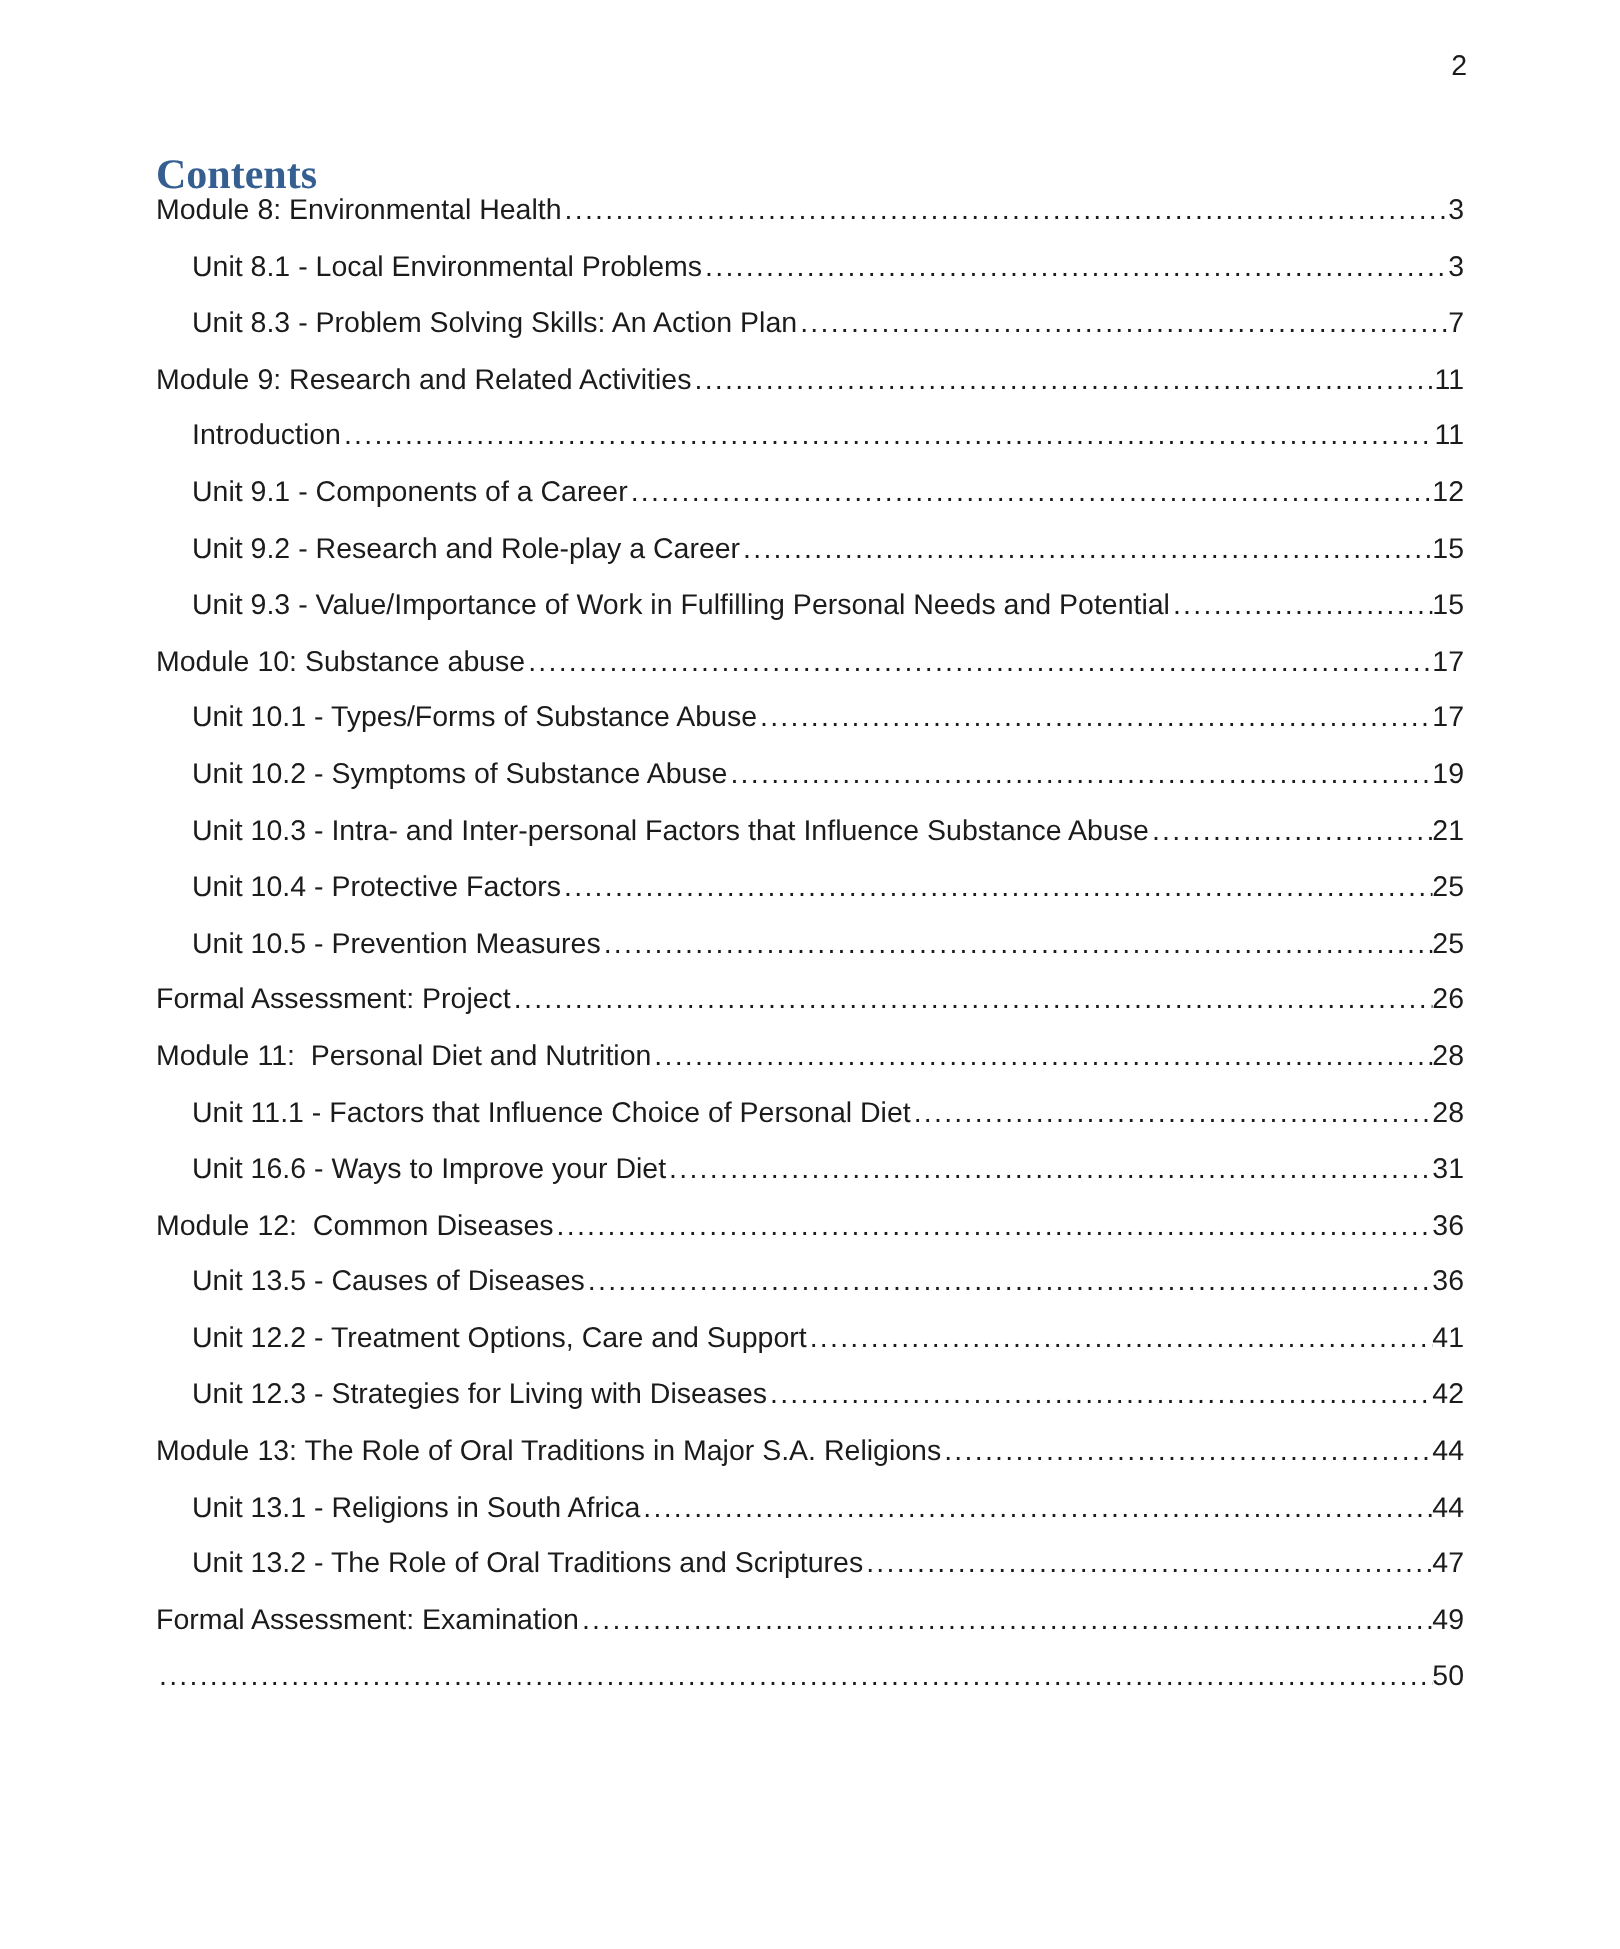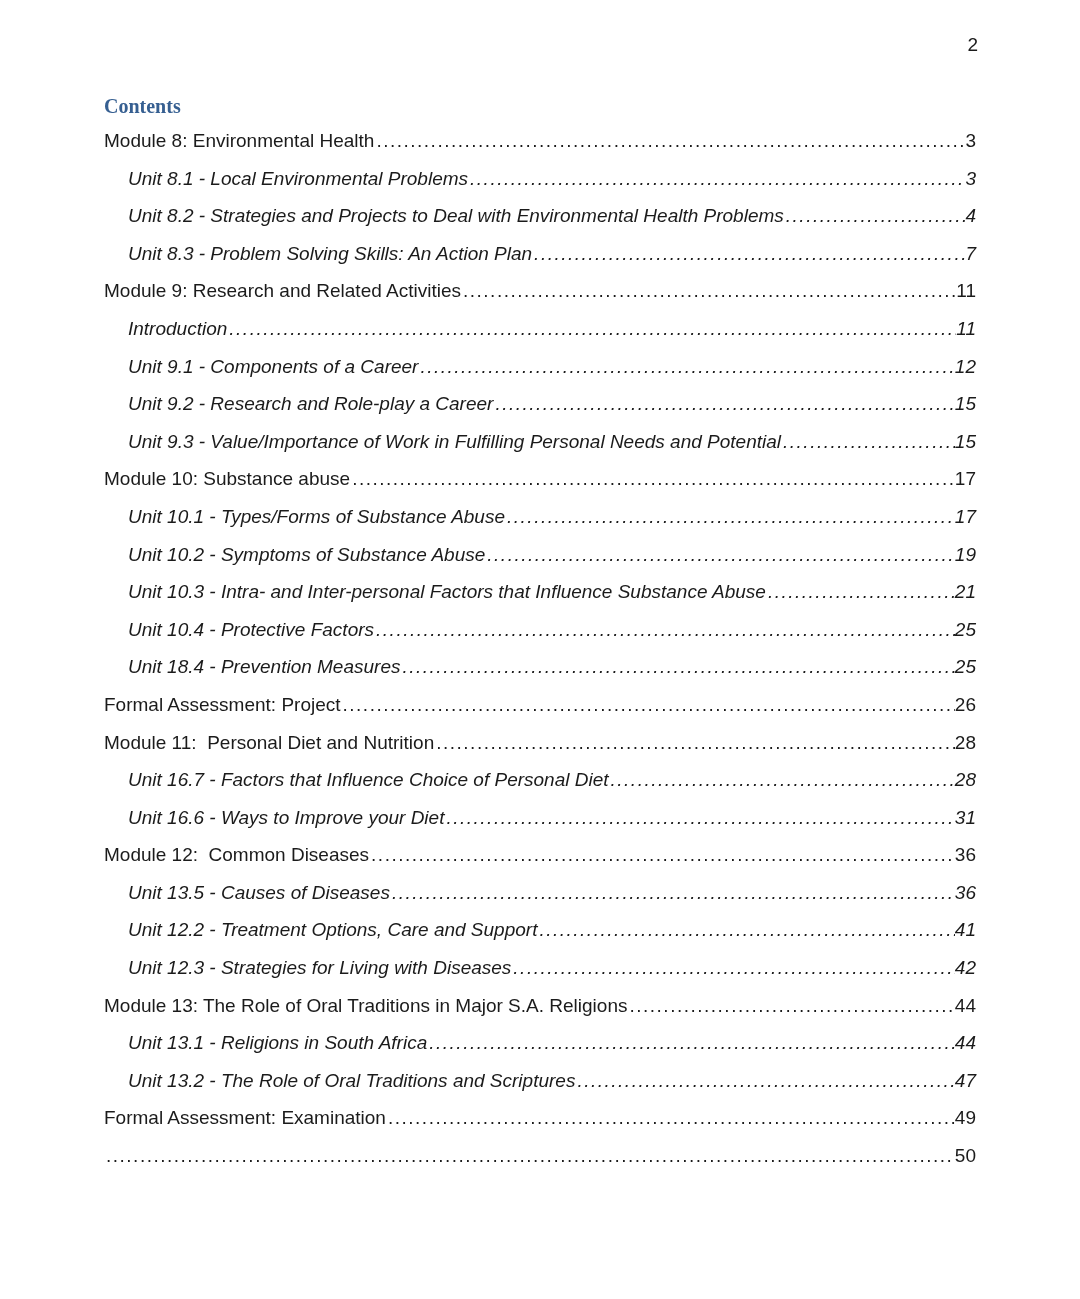--- a/index.html
+++ b/index.html
@@ -22,42 +22,41 @@
     right: 102px;
     font-size: 19px;
     color: #1b1b1b;
   }
   .contents-heading {
     position: absolute;
     left: 104px;
     top: 82px;
     font-family: "Liberation Serif", serif;
     font-weight: bold;
-    font-size: 20px;
+    font-size: 28px;
     letter-spacing: 0px;
     color: #365F91;
   }
   .toc-list {
     position: absolute;
     left: 104px;
     top: 122px;
     width: 872px;
   }
   .toc-row {
     display: flex;
     align-items: baseline;
     height: 37.6px;
     font-size: 19px;
     line-height: 37.6px;
     color: #1b1b1b;
     cursor: pointer;
   }
   .toc-row.level-2 {
     padding-left: 24px;
-    font-style: italic;
   }
   .toc-label {
     white-space: pre;
     flex: 0 0 auto;
   }
   .leader {
     flex: 1 1 auto;
     overflow: hidden;
     white-space: nowrap;
     margin-left: 2px;
@@ -89,25 +88,20 @@
     <span class="leader"></span>
     <span class="toc-page">3</span>
   </div>
 
   <div class="toc-row level-2">
     <span class="toc-label">Unit 8.1 - Local Environmental Problems</span>
     <span class="leader"></span>
     <span class="toc-page">3</span>
   </div>
 
-  <div class="toc-row level-2">
-    <span class="toc-label">Unit 8.2 - Strategies and Projects to Deal with Environmental Health Problems</span>
-    <span class="leader"></span>
-    <span class="toc-page">4</span>
-  </div>
 
   <div class="toc-row level-2">
     <span class="toc-label">Unit 8.3 - Problem Solving Skills: An Action Plan</span>
     <span class="leader"></span>
     <span class="toc-page">7</span>
   </div>
 
   <div class="toc-row level-1">
     <span class="toc-label">Module 9: Research and Related Activities</span>
     <span class="leader"></span>
@@ -162,39 +156,39 @@
     <span class="toc-page">21</span>
   </div>
 
   <div class="toc-row level-2">
     <span class="toc-label">Unit 10.4 - Protective Factors</span>
     <span class="leader"></span>
     <span class="toc-page">25</span>
   </div>
 
   <div class="toc-row level-2">
-    <span class="toc-label">Unit 18.4 - Prevention Measures</span>
+    <span class="toc-label">Unit 10.5 - Prevention Measures</span>
     <span class="leader"></span>
     <span class="toc-page">25</span>
   </div>
 
   <div class="toc-row level-1">
     <span class="toc-label">Formal Assessment: Project</span>
     <span class="leader"></span>
     <span class="toc-page">26</span>
   </div>
 
   <div class="toc-row level-1">
     <span class="toc-label">Module 11:  Personal Diet and Nutrition</span>
     <span class="leader"></span>
     <span class="toc-page">28</span>
   </div>
 
   <div class="toc-row level-2">
-    <span class="toc-label">Unit 16.7 - Factors that Influence Choice of Personal Diet</span>
+    <span class="toc-label">Unit 11.1 - Factors that Influence Choice of Personal Diet</span>
     <span class="leader"></span>
     <span class="toc-page">28</span>
   </div>
 
   <div class="toc-row level-2">
     <span class="toc-label">Unit 16.6 - Ways to Improve your Diet</span>
     <span class="leader"></span>
     <span class="toc-page">31</span>
   </div>
 

